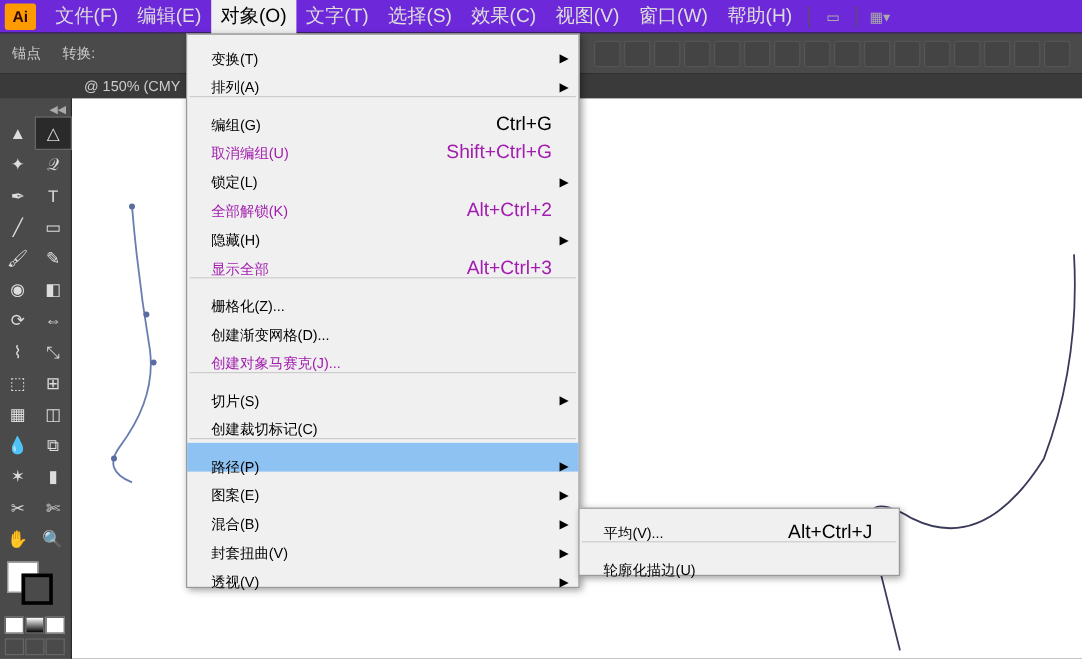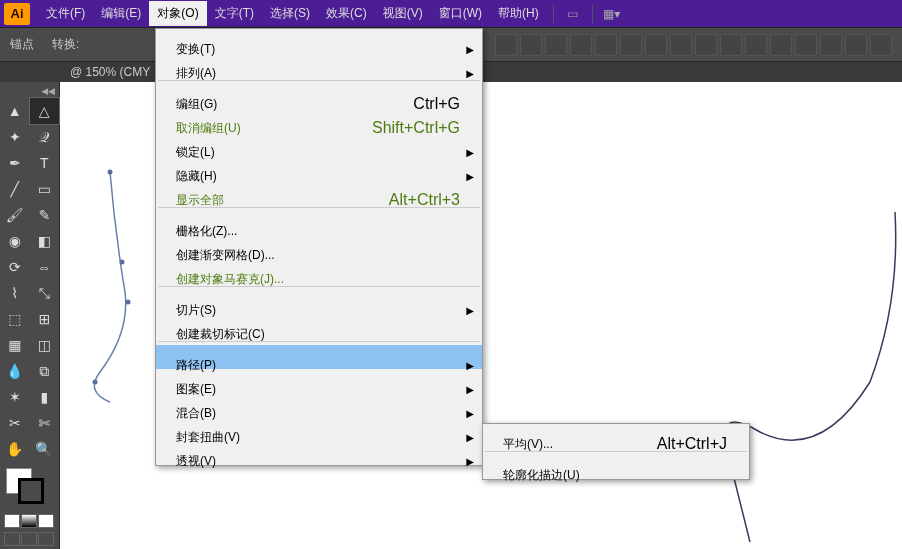--- a/index.html
+++ b/index.html
@@ -1,19 +1,19 @@
 <!DOCTYPE html>
 <html><head>
 <meta charset="utf-8">
 <style>
 *{margin:0;padding:0;box-sizing:border-box;font-family:"Microsoft YaHei",Arial,sans-serif;font-size:12px;user-select:none}
 body{background:#4a4a4a;width:902px;height:549px;overflow:hidden;position:relative}
-.menubar{background:#4c1d95;height:28px;display:flex;align-items:center;padding-left:4px;border-bottom:1px solid #222}
+.menubar{background:#6d28d9;height:28px;display:flex;align-items:center;padding-left:4px;border-bottom:1px solid #222}
 .app-logo{width:26px;height:22px;background:#ff9a00;color:#2d0a00;font-weight:bold;display:flex;align-items:center;justify-content:center;font-size:13px;border-radius:2px;margin-right:8px}
-.menu-item{color:#ddd;padding:4px 8px;cursor:pointer;font-size:12px}
+.menu-item{color:#ddd;padding:4px 8px;cursor:pointer;font-size:16px}
 .menu-item.active{background:#f0f0f0;color:#000}
 .sep{width:1px;height:18px;background:#555;margin:0 6px}
 .mb-icon{width:20px;height:18px;margin:0 3px;display:flex;align-items:center;justify-content:center;color:#aaa}
 .options-bar{background:#4a4a4a;height:34px;display:flex;align-items:center;border-bottom:1px solid #2a2a2a;padding:0 10px;color:#ccc}
 .opt-label{margin-right:18px;font-size:12px}
 .opt-icons{display:flex;gap:3px;margin-left:auto}
 .opt-icon{width:22px;height:22px;border:1px solid #555;background:#444;border-radius:2px}
 .doc-tab{background:#3a3a3a;height:20px;display:flex;align-items:center;color:#ccc;font-size:11px;padding-left:70px}
 .workspace{display:flex;height:calc(549px - 82px)}
 .toolbox{width:60px;background:#4a4a4a;border-right:1px solid #2a2a2a;display:flex;flex-direction:column;padding-top:4px}
@@ -23,21 +23,21 @@
 .tool.sel{background:#2a2a2a;outline:1px solid #666}
 .fill-stroke{margin:6px 4px;position:relative;height:38px}
 .fill-sw{width:26px;height:26px;background:#fff;border:1px solid #888;position:absolute;top:0;left:2px}
 .stroke-sw{width:26px;height:26px;background:#4a4a4a;border:3px solid #000;position:absolute;top:10px;left:14px}
 .mini-row{display:flex;gap:1px;margin:2px 4px}
 .mini{width:16px;height:14px;border:1px solid #666}
 .canvas{flex:1;background:#fff;position:relative}
 svg.art{position:absolute;inset:0;width:100%;height:100%}
 .dropdown{position:absolute;top:28px;left:155px;width:328px;background:#f0f0f0;border:1px solid #999;box-shadow:2px 2px 6px rgba(0,0,0,.4);z-index:100}
 .dd-item{display:flex;align-items:center;height:24px;padding:16px 22px 0 20px;color:#000;font-size:13px;position:relative}
-.dd-item.disabled{color:#4d7c0f}
+.dd-item.disabled{color:#a21caf}
 .dd-item.hl{background:#8ec2f2}
 .dd-item .sc{margin-left:auto;font-size:16px}
 .dd-item .arr{position:absolute;right:8px;font-size:10px}
 .dd-sep{height:1px;background:#ccc;margin:3px 2px}
 .submenu{position:absolute;top:423px;left:482px;width:268px;background:#f0f0f0;border:1px solid #999;box-shadow:2px 2px 6px rgba(0,0,0,.4);z-index:101}
 </style>
 </head>
 <body>
 
 <div class="menubar">
@@ -189,20 +189,24 @@
       <span class="sc">Ctrl+G</span>
     </div>
     <div class="dd-item disabled">
       <span>取消编组(U)</span>
       <span class="sc">Shift+Ctrl+G</span>
     </div>
     <div class="dd-item">
       <span>锁定(L)</span>
       <span class="arr">▶</span>
     </div>
+    <div class="dd-item disabled">
+      <span>全部解锁(K)</span>
+      <span class="sc">Alt+Ctrl+2</span>
+    </div>
     <div class="dd-item">
       <span>隐藏(H)</span>
       <span class="arr">▶</span>
     </div>
     <div class="dd-item disabled">
       <span>显示全部</span>
       <span class="sc">Alt+Ctrl+3</span>
     </div>
     <div class="dd-sep"></div>
     <div class="dd-item">

